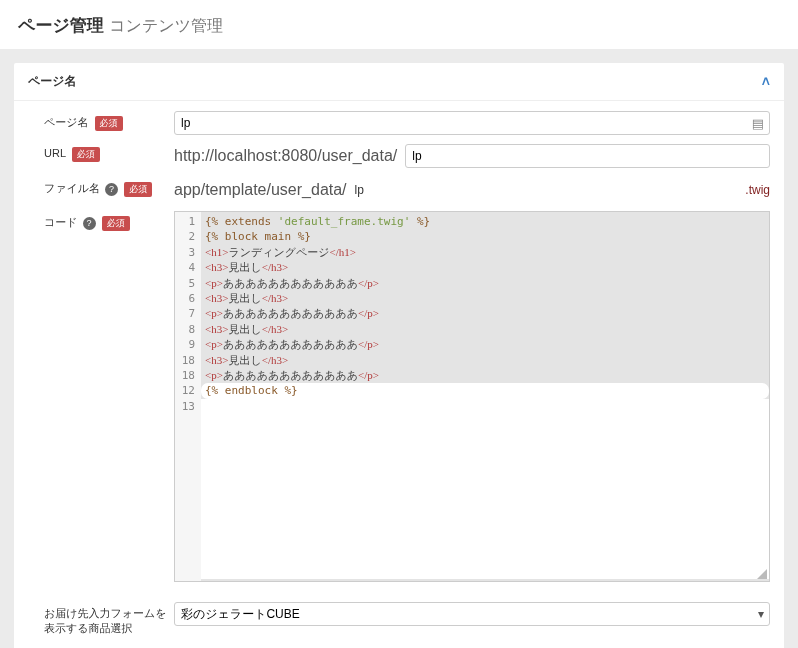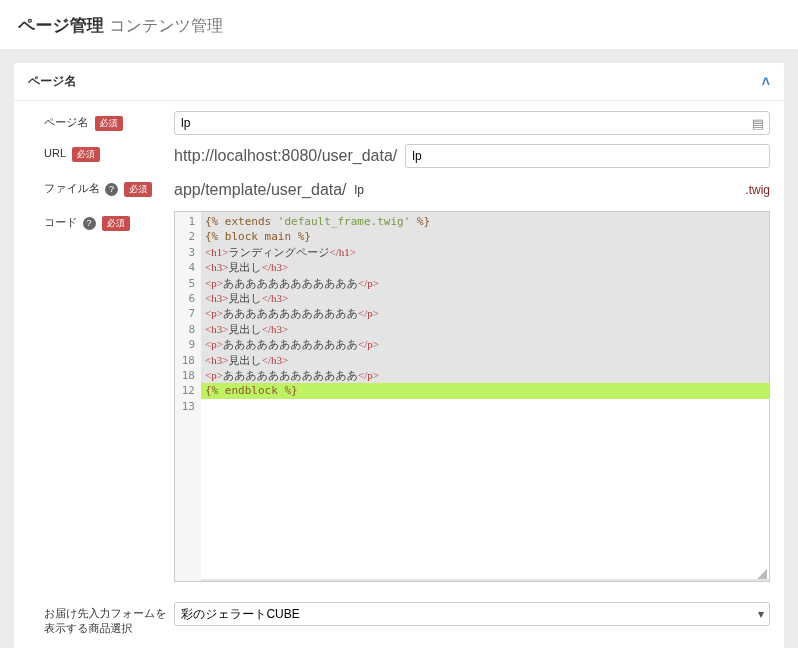--- a/index.html
+++ b/index.html
@@ -110,21 +110,21 @@
     line-height: 1.4;
   }
   .code-content {
     flex: 1;
     padding: 2px 0;
     background: #e4e4e4;
     line-height: 1.4;
     position: relative;
   }
   .code-line { padding: 0 4px; white-space: pre; }
-  .code-content .active { background: #bef264; }
+  .code-content .active { background: #ffffff; border-radius: 7px; }
   .code-rest { background: #fff; height: 180px; }
   .tok-tw { color: #8a5a2a; }
   .tok-str { color: #779944; }
   .tok-tag { color: #b23a3a; font-family: Liberation Serif, serif; }
   .tok-txt { color: #444; }
 
   .resize-handle {
     position: absolute;
     right: 2px; bottom: 2px;
     width: 0; height: 0;

